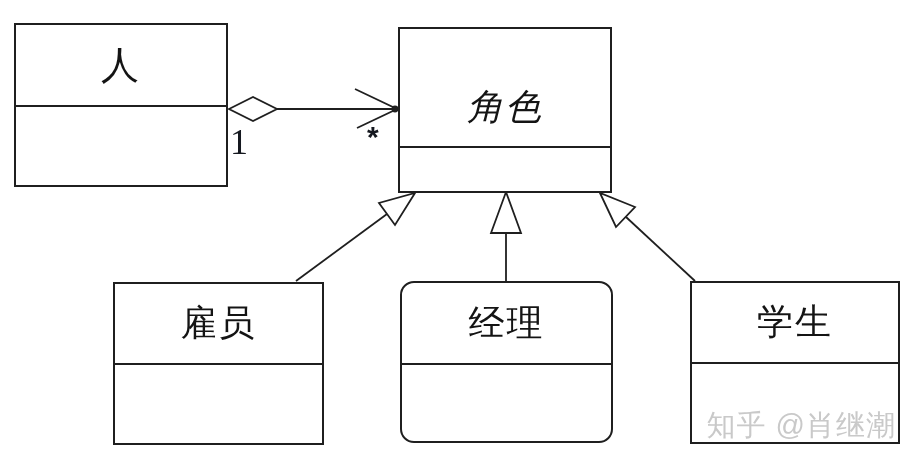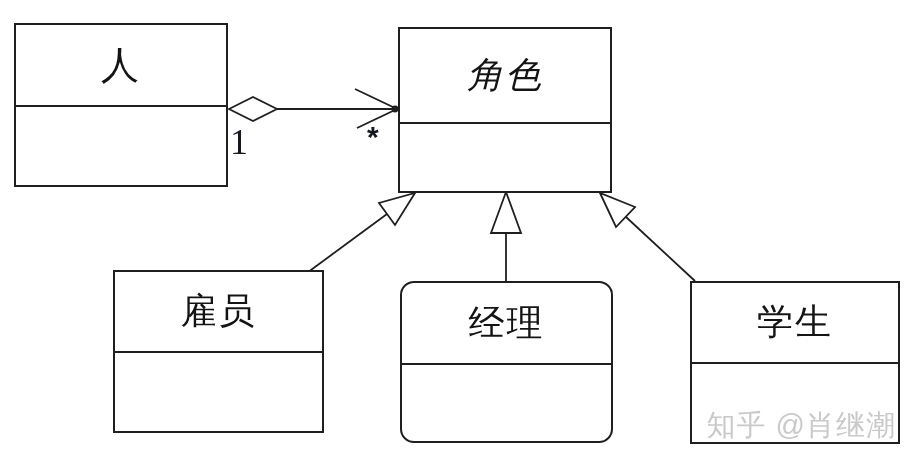--- a/index.html
+++ b/index.html
@@ -45,22 +45,22 @@
   .class-title.abstract {
     font-style: italic;
   }
   .class-attrs {
     flex: 1;
   }
   
   .box-person   { left: 14px;  top: 23px;  width: 214px; height: 164px; }
   .box-person .class-title   { height: 82px; font-size: 38px; }
   .box-role     { left: 398px; top: 27px;  width: 214px; height: 166px; }
-  .box-role .class-title     { height: 95px; }
-  .box-employee { left: 113px; top: 270px; width: 211px; height: 163px; }
+  .box-role .class-title     { height: 79px; margin-top: 40px; }
+  .box-employee { left: 113px; top: 282px; width: 211px; height: 163px; }
   .box-employee .class-title { height: 81px; }
   .box-manager  { left: 400px; top: 281px; width: 213px; height: 162px; border-radius: 14px; }
   .box-manager .class-title  { height: 82px; }
   .box-student  { left: 690px; top: 281px; width: 210px; height: 163px; }
   .box-student .class-title  { height: 81px; }
 
   .mult-label {
     position: absolute;
     color: #15181f;
     z-index: 3;

